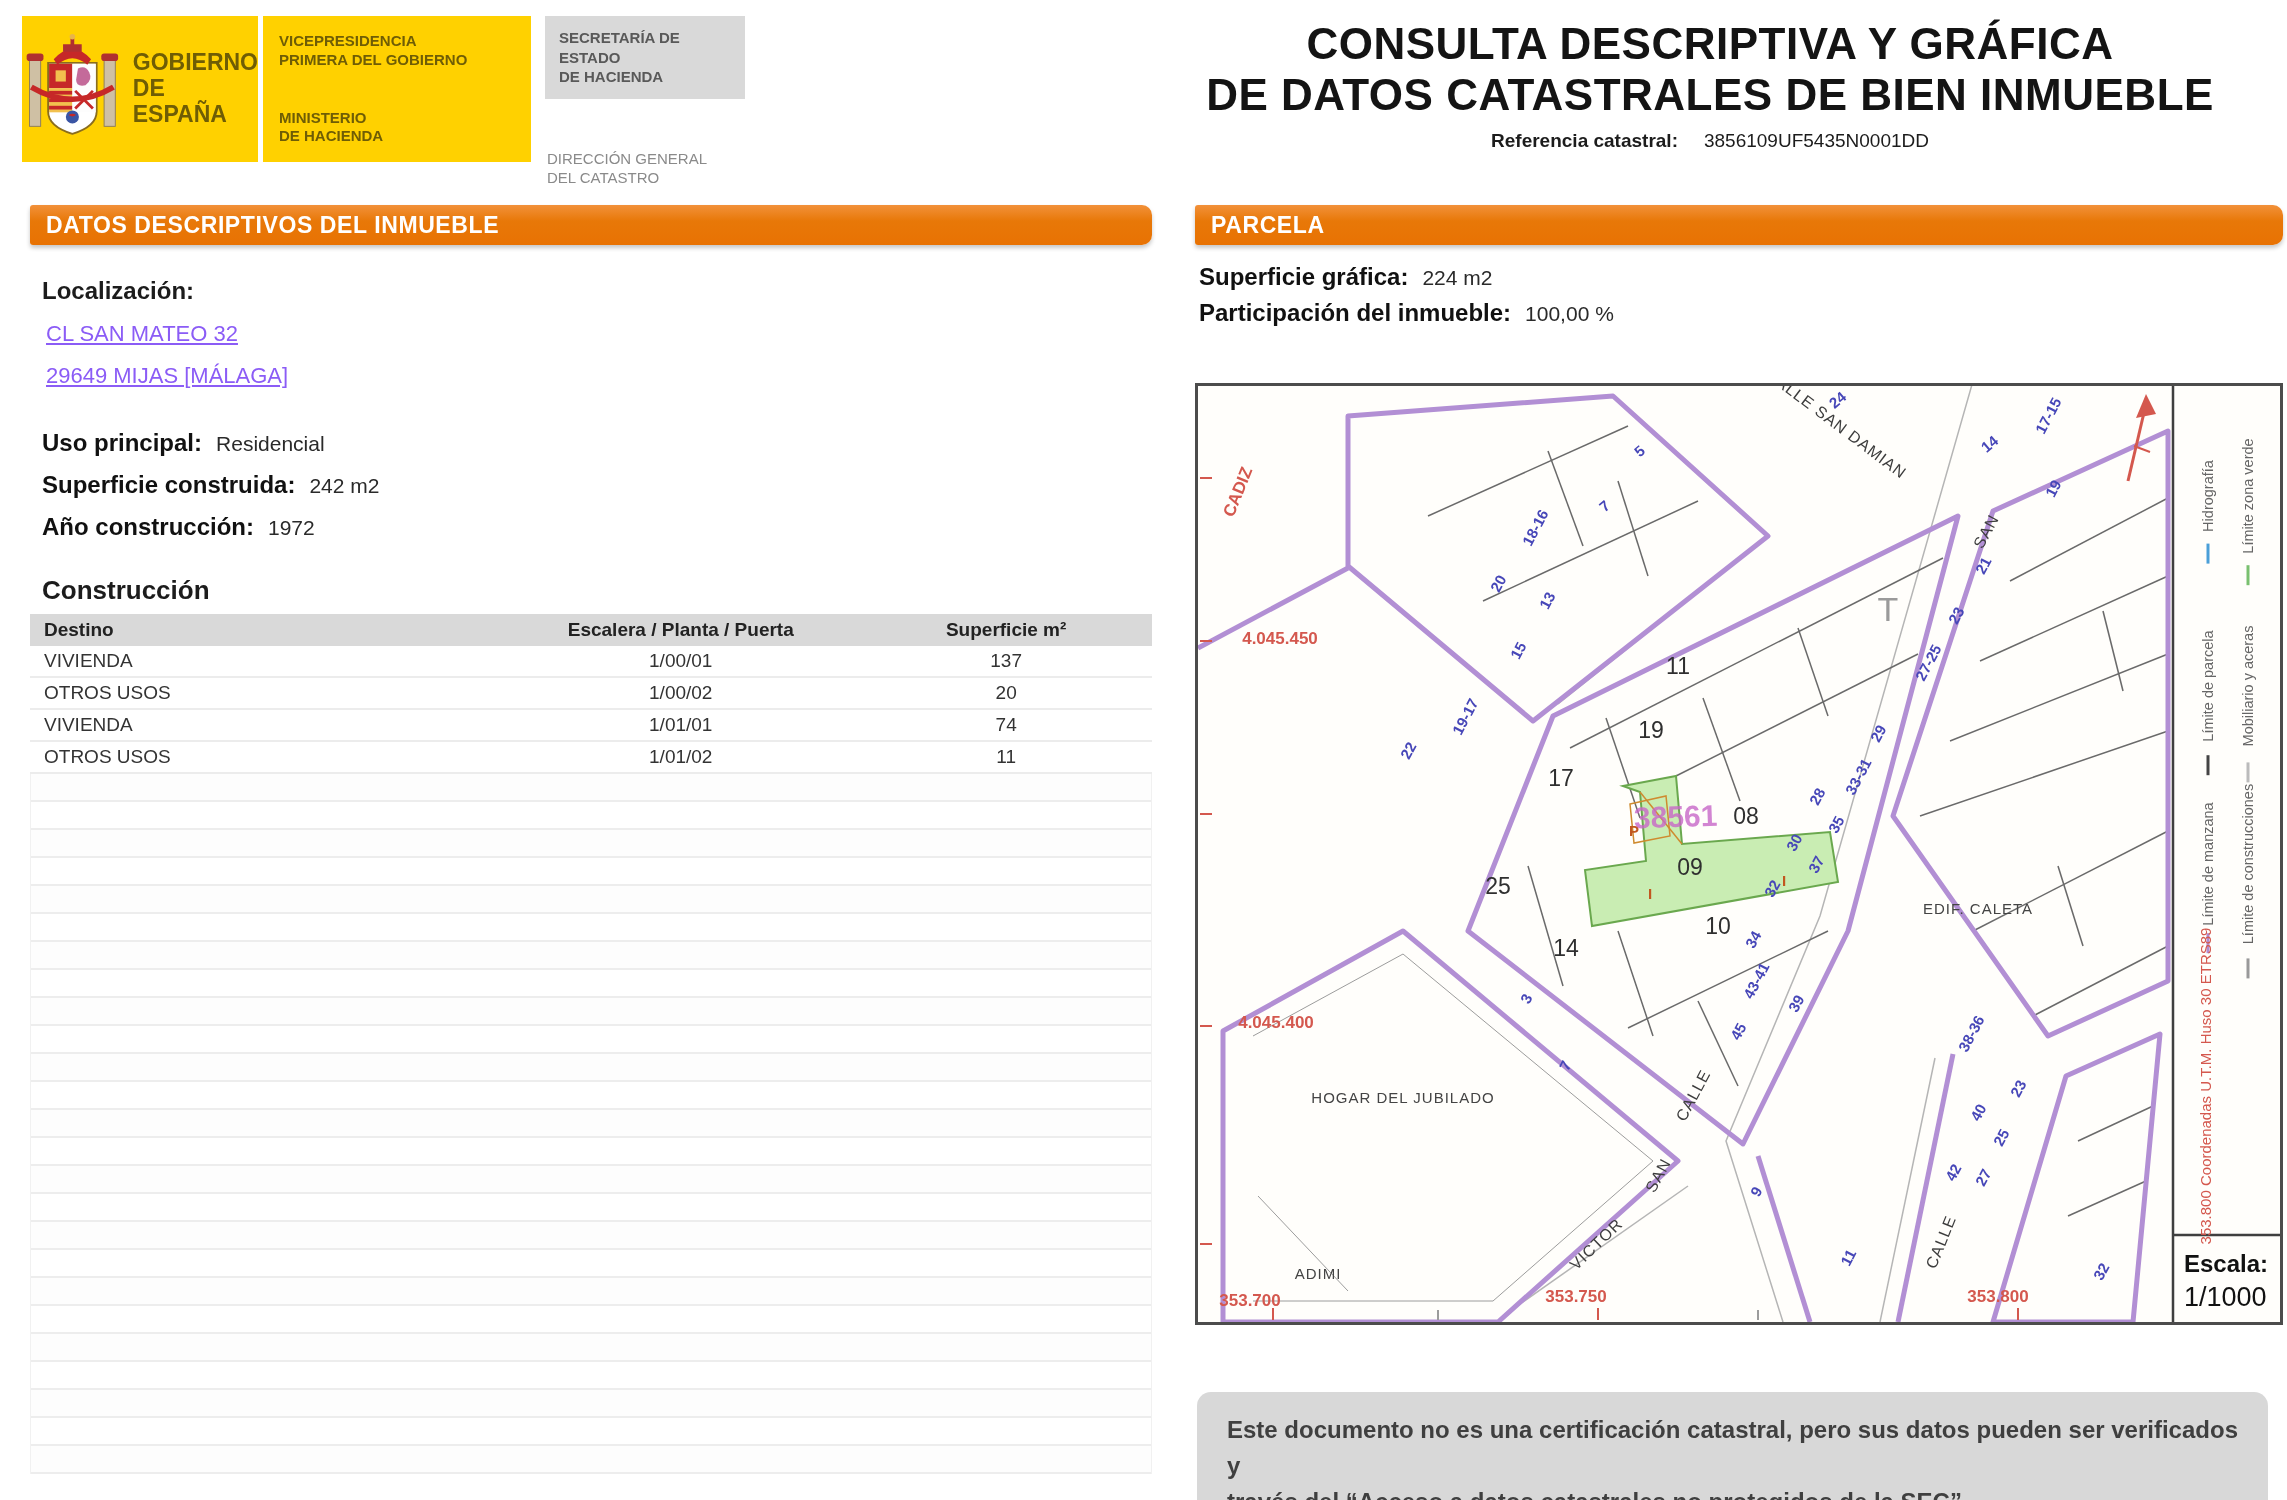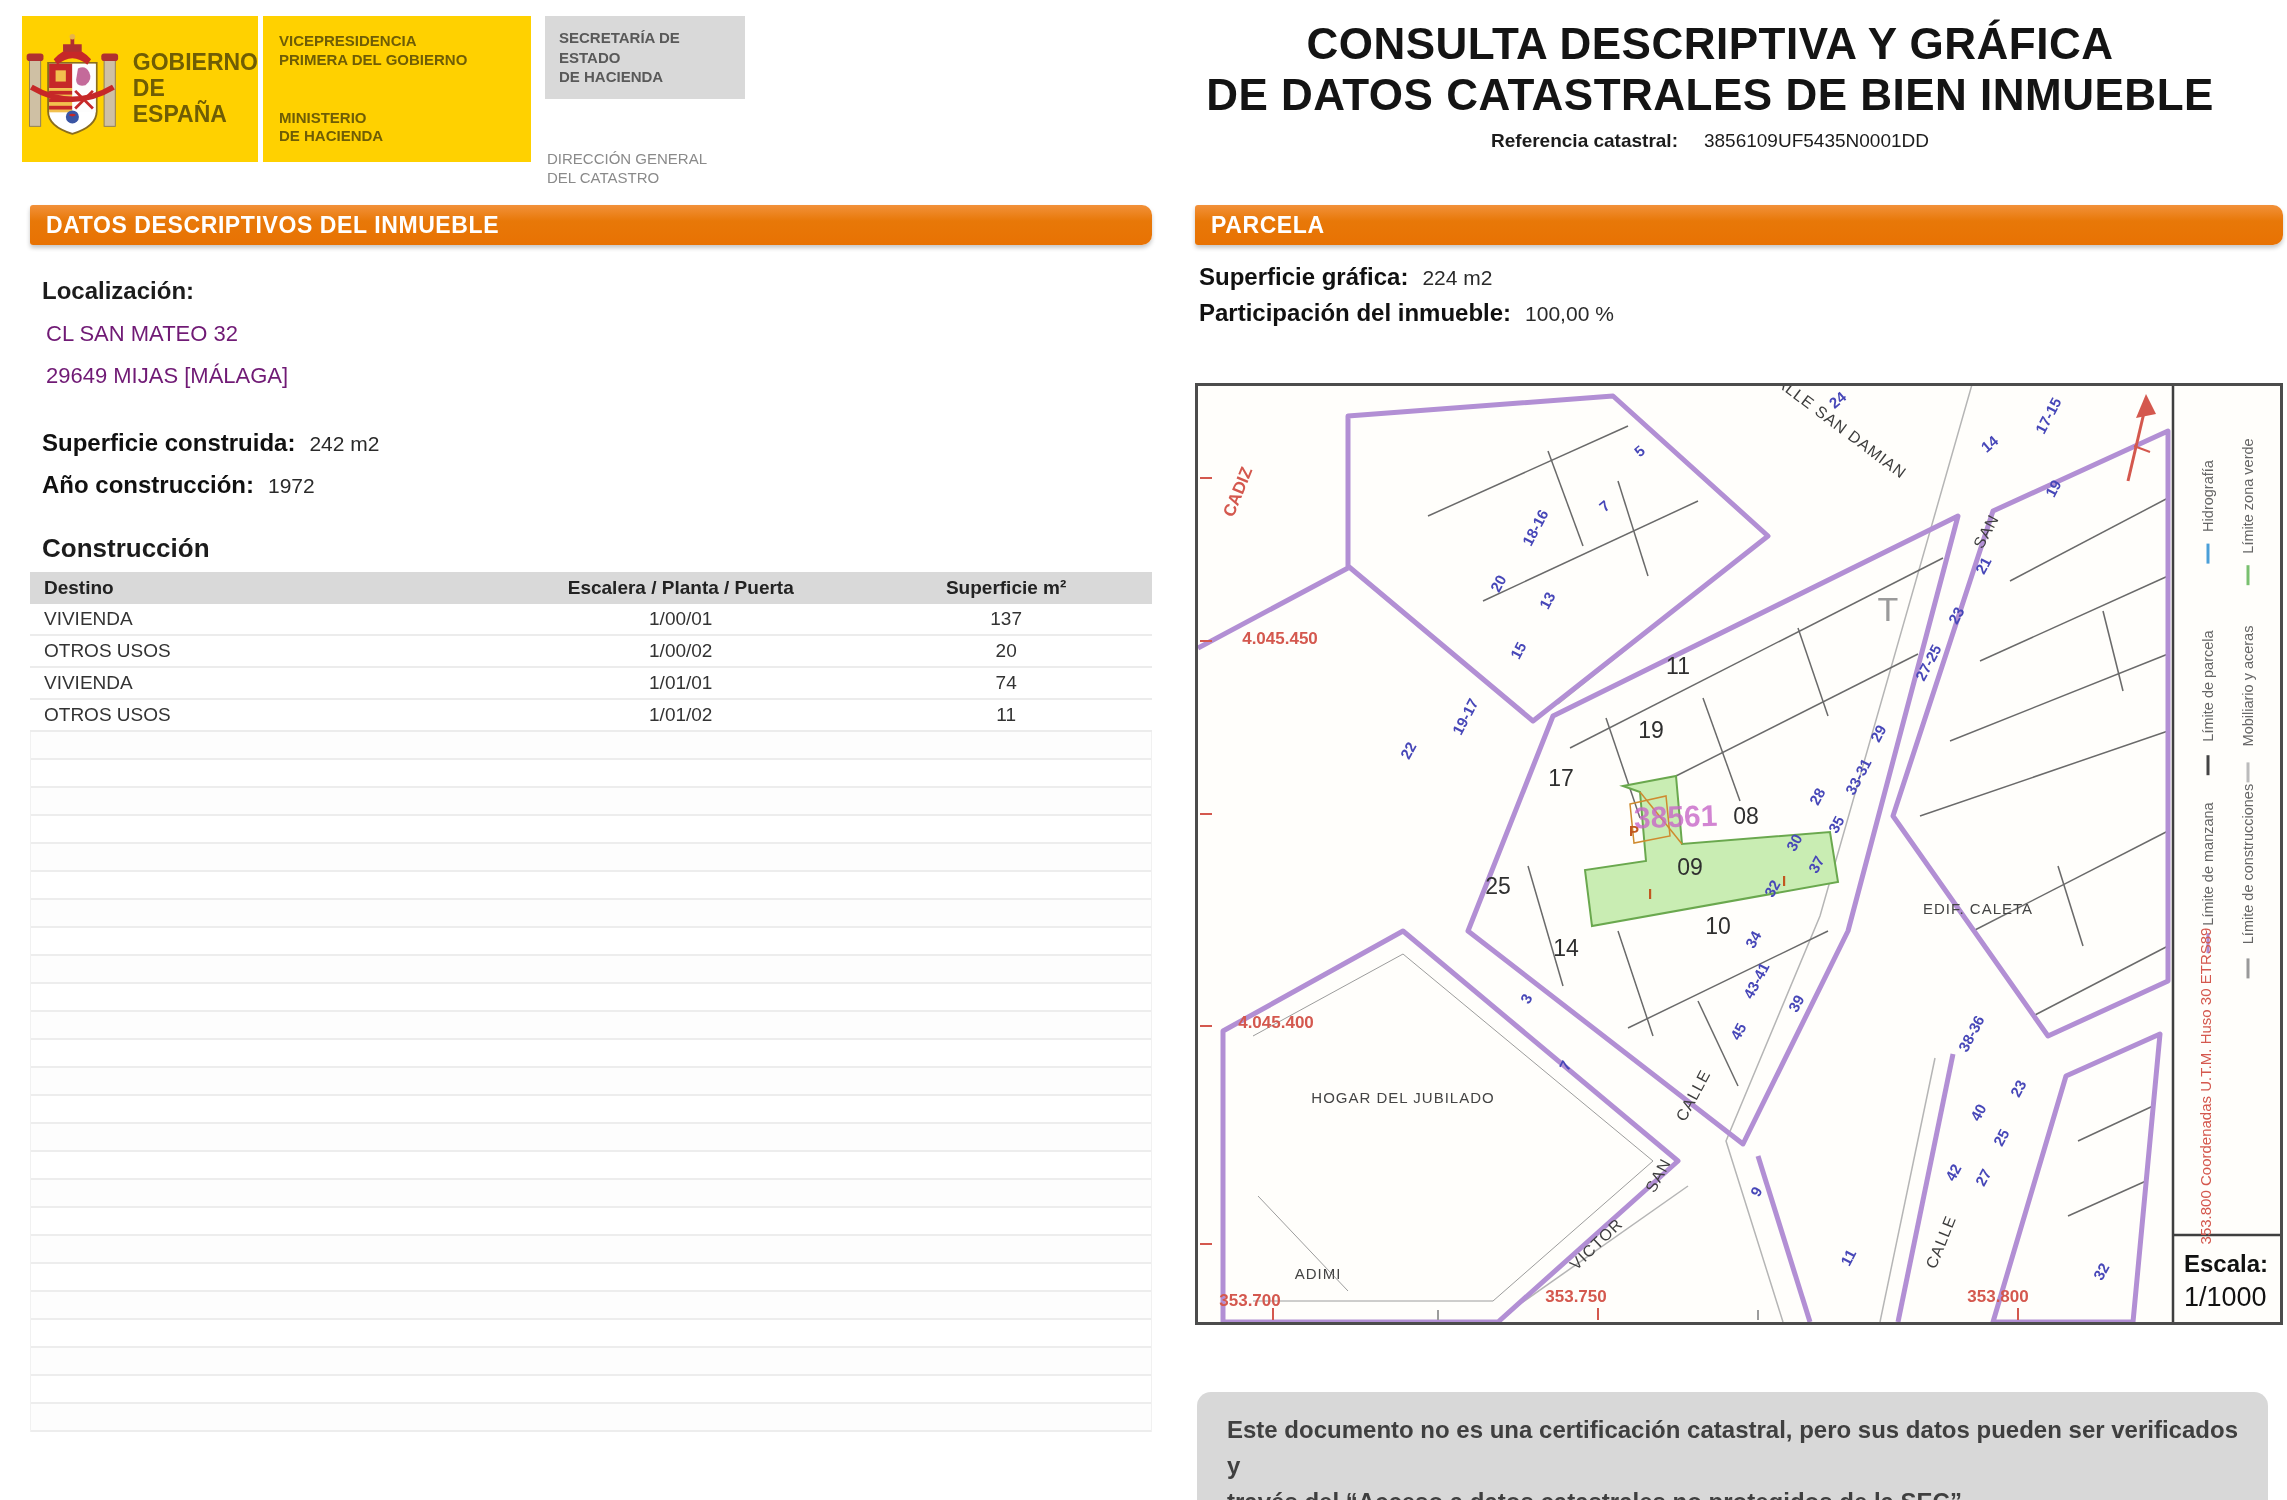--- a/index.html
+++ b/index.html
@@ -27,21 +27,21 @@
 
   
   .section-bar{height:40px;background:linear-gradient(180deg,#f2913a 0%,#e87808 40%,#e87203 100%);
       border-radius:3px 10px 10px 3px;box-shadow:0 3px 4px rgba(0,0,0,.22);
       display:flex;align-items:center;padding-left:16px;box-sizing:border-box;}
   .section-bar span{color:#fff;font-weight:bold;font-size:23px;letter-spacing:.6px;}
 
   
   .left-col{position:absolute;left:30px;top:205px;width:1122px;}
   .loc-label{font-size:24px;font-weight:bold;margin:32px 0 0 12px;}
-  .addr{font-size:22px;margin:16px 0 0 16px;color:#701a75;}
+  .addr{font-size:22px;margin:16px 0 0 16px;color:#8b5cf6;text-decoration:underline;}
   .field-row{margin:14px 0 0 12px;font-size:21px;color:#2a2a2a;}
   .field-row .fl{font-weight:bold;font-size:24px;color:#111;}
   .field-row .fv{margin-left:14px;}
   .constr-title{font-size:26px;font-weight:bold;margin:34px 0 8px 12px;}
   table.constr{width:100%;border-collapse:collapse;font-size:19px;}
   table.constr th{background:#d9d9d9;font-weight:bold;text-align:left;padding:5px 0 5px 14px;color:#222;}
   table.constr th.c1,table.constr td.c1{text-align:center;padding-left:0;}
   table.constr th.c2,table.constr td.c2{text-align:center;padding-left:0;}
   table.constr td{padding:4px 0 4px 14px;border-bottom:2px solid #ececec;color:#333;}
   .colw0{width:42%;}.colw1{width:32%;}.colw2{width:26%;}
@@ -137,20 +137,23 @@
   </div>
 
   <div class="left-col" data-name="inmueble-section">
     <div class="section-bar" data-name="inmueble-section-bar">
       <span data-name="inmueble-section-title">DATOS DESCRIPTIVOS DEL INMUEBLE</span>
     </div>
     <div class="loc-label" data-name="localizacion-label">Localización:</div>
     <div class="addr" data-name="address-line1">CL SAN MATEO 32</div>
     <div class="addr" data-name="address-line2">29649 MIJAS [MÁLAGA]</div>
     <div style="height:26px"></div>
+    <div class="field-row" data-name="field-uso">
+      <span class="fl" data-name="field-uso-label">Uso principal:</span><span class="fv" data-name="field-uso-value">Residencial</span>
+    </div>
     <div class="field-row" data-name="field-superficie">
       <span class="fl" data-name="field-superficie-label">Superficie construida:</span><span class="fv" data-name="field-superficie-value">242 m2</span>
     </div>
     <div class="field-row" data-name="field-ano">
       <span class="fl" data-name="field-ano-label">Año construcción:</span><span class="fv" data-name="field-ano-value">1972</span>
     </div>
     <div class="constr-title" data-name="construccion-title">Construcción</div>
     <table class="constr" data-name="construction-table">
       <colgroup>
           <col class="colw0">

